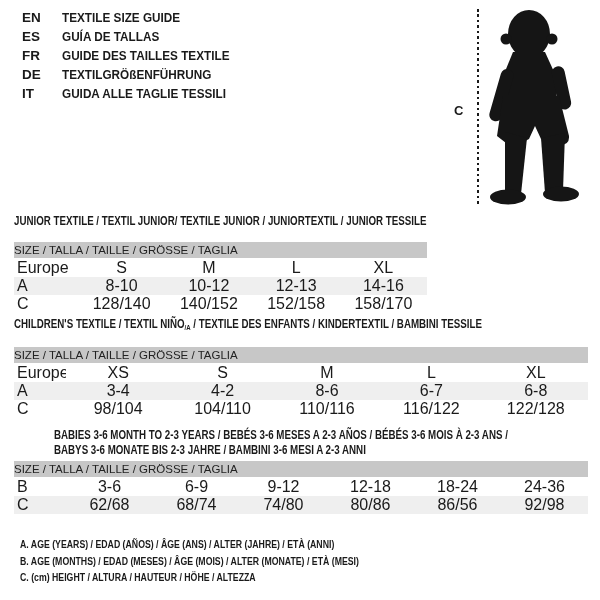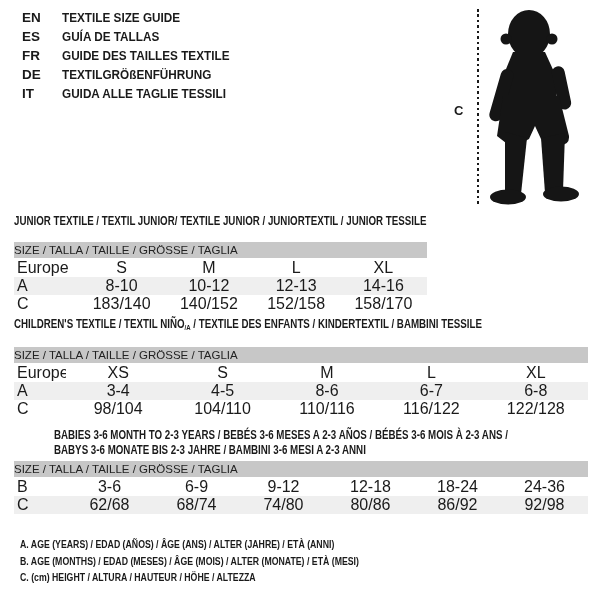--- a/index.html
+++ b/index.html
@@ -117,21 +117,21 @@
       </tr>
       <tr class="alt">
         <td class="lbl">A</td>
         <td>8-10</td>
         <td>10-12</td>
         <td>12-13</td>
         <td>14-16</td>
       </tr>
       <tr>
         <td class="lbl">C</td>
-        <td>183/140</td>
+        <td>128/140</td>
         <td>140/152</td>
         <td>152/158</td>
         <td>158/170</td>
       </tr>
     </tbody>
       </table>
   </div>
 
   <div class="sec-title t2">
     <span class="condensed"><span>CHILDREN'S TEXTILE / TEXTIL NIÑO</span><span class="sub">/A</span><span> / TEXTILE DES ENFANTS / KINDERTEXTIL / BAMBINI TESSILE</span></span>
@@ -154,21 +154,21 @@
         <td class="lbl">Europe</td>
         <td>XS</td>
         <td>S</td>
         <td>M</td>
         <td>L</td>
         <td>XL</td>
       </tr>
       <tr class="alt">
         <td class="lbl">A</td>
         <td>3-4</td>
-        <td>4-5</td>
+        <td>4-2</td>
         <td>8-6</td>
         <td>6-7</td>
         <td>6-8</td>
       </tr>
       <tr>
         <td class="lbl">C</td>
         <td>98/104</td>
         <td>104/110</td>
         <td>110/116</td>
         <td>116/122</td>
@@ -205,21 +205,21 @@
         <td>12-18</td>
         <td>18-24</td>
         <td>24-36</td>
       </tr>
       <tr class="alt">
         <td class="lbl">C</td>
         <td>62/68</td>
         <td>68/74</td>
         <td>74/80</td>
         <td>80/86</td>
-        <td>86/92</td>
+        <td>86/56</td>
         <td>92/98</td>
       </tr>
     </tbody>
       </table>
   </div>
 
   <div class="footnotes">
     <div class="fn"><span class="condensed">A. AGE (YEARS) / EDAD (AÑOS) / ÂGE (ANS) / ALTER (JAHRE) / ETÀ (ANNI)</span></div>
     <div class="fn"><span class="condensed">B. AGE (MONTHS) / EDAD (MESES) / ÂGE (MOIS) / ALTER (MONATE) / ETÀ (MESI)</span></div>
     <div class="fn"><span class="condensed">C. (cm) HEIGHT / ALTURA / HAUTEUR / HÖHE / ALTEZZA</span></div>

